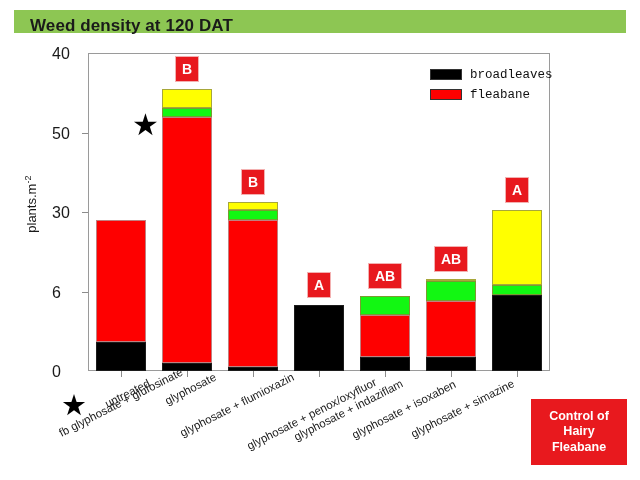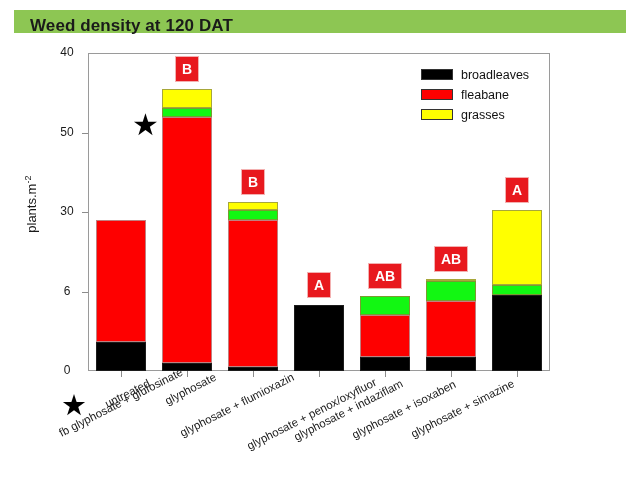--- a/index.html
+++ b/index.html
@@ -48,22 +48,22 @@
   .ytick {
     position: absolute;
     width: 6px; height: 1px;
     background: #8c8c8c;
     left: 82px;
   }
   .ylabel {
     position: absolute;
     right: 0;
     width: 30px;
-    text-align: center;
-    font-size: 12px;
+    text-align: left;
+    font-size: 16px;
     color: #1a1a1a;
   }
 
   .axis-title {
     position: absolute;
     left: -24px;
     top: 196px;
     width: 110px;
     text-align: center;
     font-size: 13px;
@@ -110,22 +110,23 @@
     line-height: 1;
     display: flex;
     align-items: center;
     justify-content: center;
     box-sizing: border-box;
   }
 
   
   .legend {
     position: absolute;
-    left: 421px; top: 66px;
+    left: 430px; top: 66px;
     width: 130px;
+    font-family: Liberation Mono, monospace;
   }
   .legend-row {
     display: flex;
     align-items: center;
     height: 17px;
     margin-bottom: 3px;
   }
   .legend-swatch {
     width: 32px; height: 11px;
     border: 1px solid #333;
@@ -265,32 +266,33 @@
   <div class="legend">
     <div id="legend-rows">
         <div class="legend-row">
           <div class="legend-swatch" style="background: rgb(0, 0, 0);"></div>
           <div class="legend-label">broadleaves</div>
         </div>
         <div class="legend-row">
           <div class="legend-swatch" style="background: rgb(254, 0, 0);"></div>
           <div class="legend-label">fleabane</div>
         </div>
-        <div class="legend-row">
-          <div class="legend-swatch" style="background: rgb(255, 255, 0);"></div>
-          <div class="legend-label">grasses</div>
-        </div>
       </div>
   </div>
 
   <div id="xlabels">
       <div class="xlab" style="left: 103px; top: 399px;">untreated</div>
       <div class="xlab" style="left: 57px; top: 428px;">fb glyphosate + glufosinate</div>
       <div class="xlab" style="left: 163px; top: 396px;">glyphosate</div>
       <div class="xlab" style="left: 178px; top: 428px;">glyphosate + flumioxazin</div>
       <div class="xlab" style="left: 245px; top: 441px;">glyphosate + penox/oxyfluor</div>
       <div class="xlab" style="left: 292px; top: 432px;">glyphosate + indaziflam</div>
       <div class="xlab" style="left: 350px; top: 430px;">glyphosate + isoxaben</div>
       <div class="xlab" style="left: 409px; top: 429px;">glyphosate + simazine</div>
     </div>
 
+  <div class="callout">
+    <div>Control of</div>
+    <div>Hairy</div>
+    <div>Fleabane</div>
+  </div>
 
 </div>
 
 </body></html>

